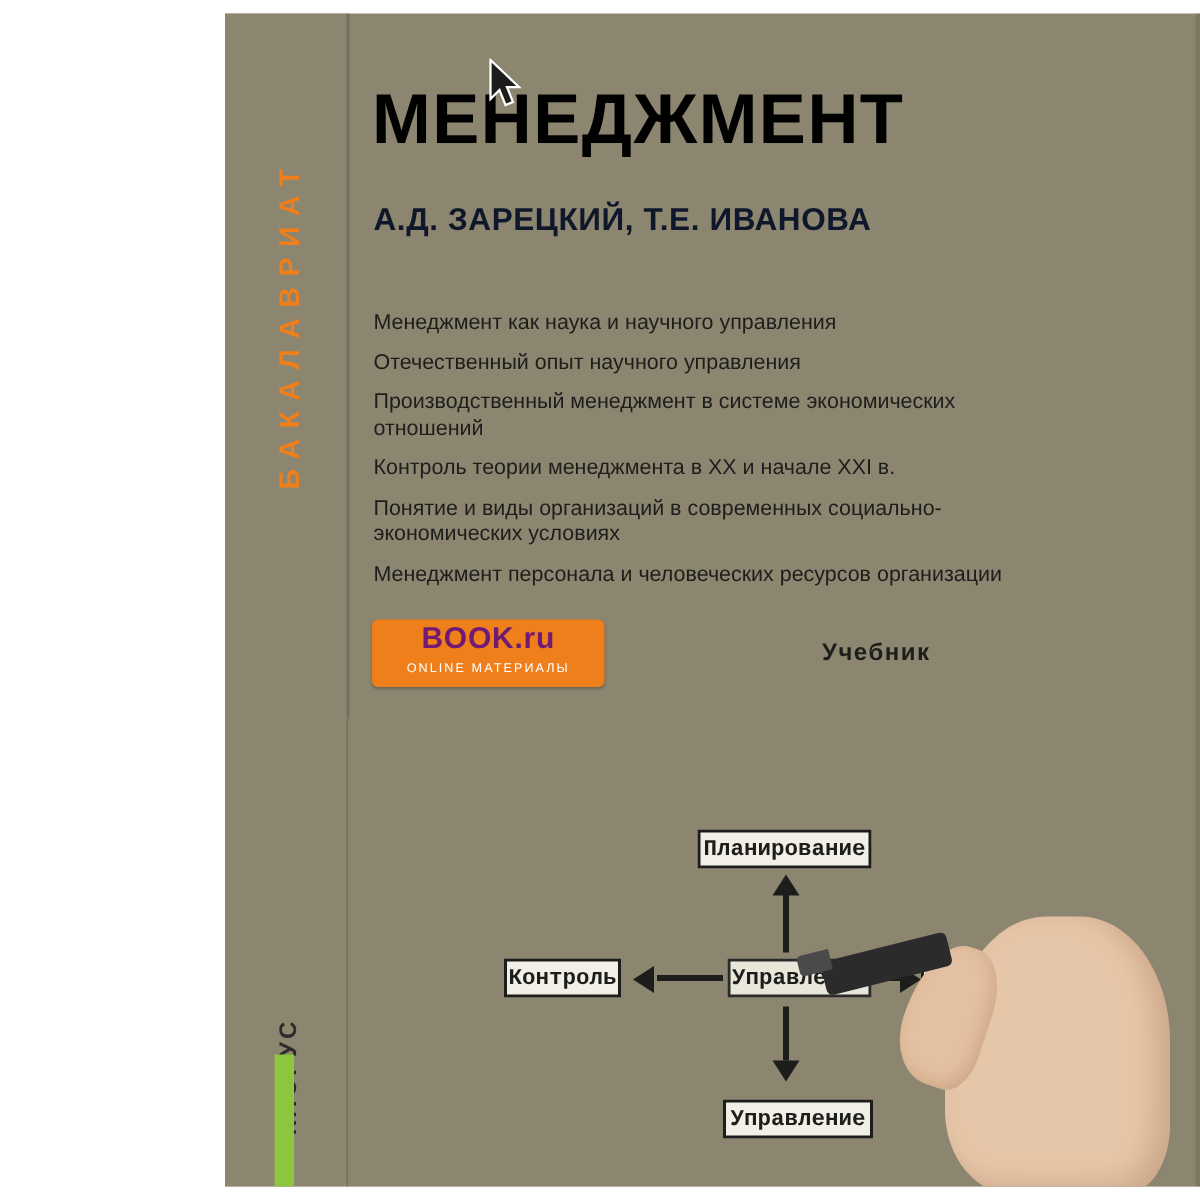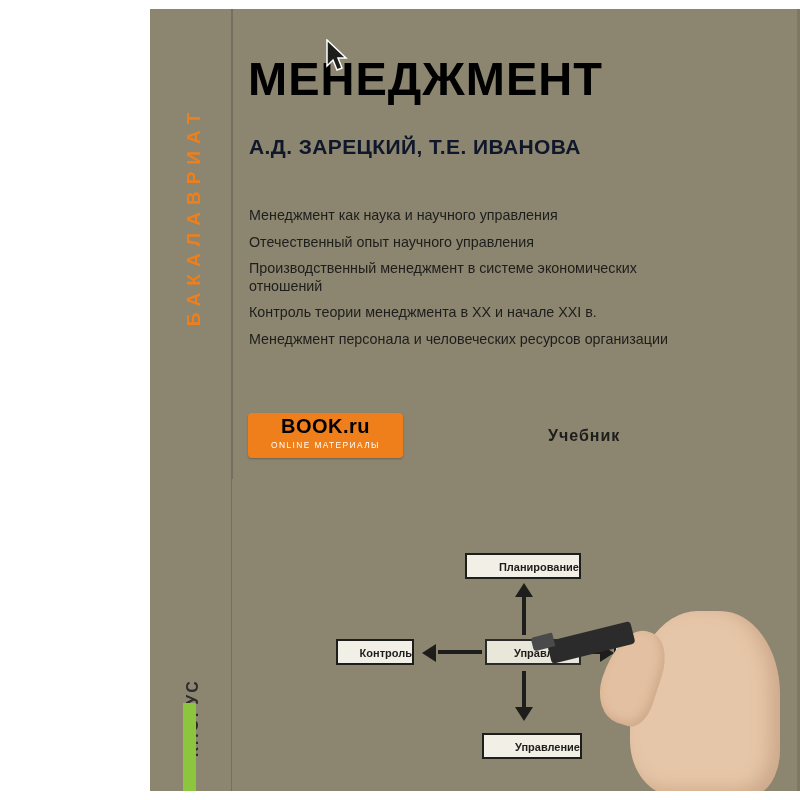--- a/index.html
+++ b/index.html
@@ -122,21 +122,21 @@
     background: #ef7f1a;
     border-radius: 4px;
     box-shadow: 0 1px 2px rgba(0,0,0,0.25);
   }
   .badge-main {
     position: absolute;
     left: 0;
     top: 2px;
     width: 155px;
     text-align: center;
-    color: #000000;
+    color: #701a75;
     font-weight: bold;
     font-size: 20px;
     letter-spacing: 0.5px;
   }
   .badge-sub {
     position: absolute;
     left: 0;
     top: 27px;
     width: 155px;
     text-align: center;
@@ -166,26 +166,27 @@
     width: 568px;
     height: 312px;
     background: #8c8570;
     overflow: hidden;
   }
   .dbox {
     position: absolute;
     background: #f2efe6;
     border: 2px solid #1d1d1b;
     color: #1d1d1b;
-    font-size: 11px;
-    font-weight: bold;
-    text-align: right;
+    font-size: 15px;
+    font-weight: bold;
+    text-align: center;
     line-height: 24px;
     height: 26px;
     box-sizing: border-box;
+    font-family: Liberation Mono, monospace;
   }
   .dbox.center {
     background: #e9e6da;
     border-color: #2b2b2b;
   }
   .arrow {
     position: absolute;
     background: #1d1d1b;
   }
   .arrow-head {
@@ -257,20 +258,21 @@
     <div class="spine-green"></div>
 
     <div class="title">МЕНЕДЖМЕНТ</div>
     <div class="authors">А.Д. ЗАРЕЦКИЙ, Т.Е. ИВАНОВА</div>
 
     <div class="toc">
       <div class="toc-item">Менеджмент как наука и научного управления</div>
       <div class="toc-item">Отечественный опыт научного управления</div>
       <div class="toc-item">Производственный менеджмент в системе экономических отношений</div>
       <div class="toc-item">Контроль теории менеджмента в XX и начале XXI в.</div>
+      <div class="toc-item">Понятие и виды организаций в современных социально-экономических условиях</div>
       <div class="toc-item">Менеджмент персонала и человеческих ресурсов организации</div>
     </div>
 
     <div class="badge">
       <div class="badge-main">BOOK.ru</div>
       <div class="badge-sub">ONLINE МАТЕРИАЛЫ</div>
     </div>
     <div class="badge-cursor">
       <svg width="26" height="34" viewBox="0 0 26 34">
         <path d="M2,1 L2,27 L8,21 L12,31 L17,29 L13,19 L21,19 Z" fill="#1d1d1b" stroke="#ffffff" stroke-width="1.5"></path>

